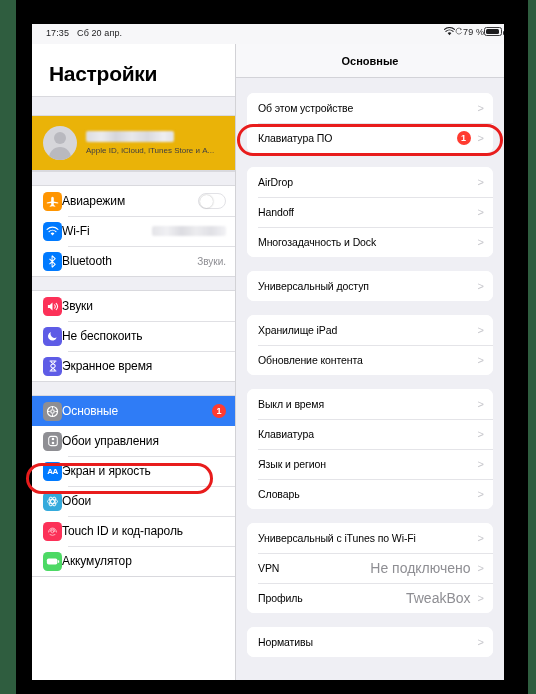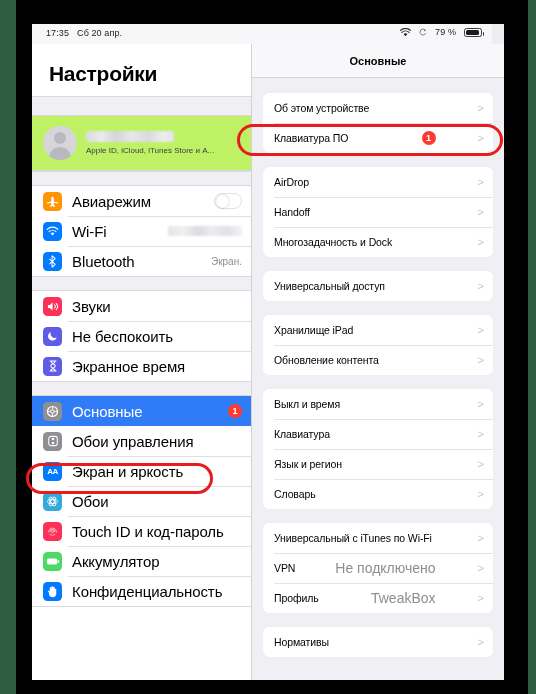--- a/index.html
+++ b/index.html
@@ -43,35 +43,36 @@
   
   .statusbar {
     position: absolute;
     left: 0; top: 0;
     width: 460px;
     height: 20px;
     background: #f7f7f9;
     font-size: 9px;
     color: #1c1c1e;
     letter-spacing: 0.1px;
+    padding-left: 20px;
   }
   .sb-left {
     position: absolute;
     left: 14px; top: 4px;
     display: flex;
     align-items: center;
     gap: 8px;
     white-space: nowrap;
   }
   .sb-right {
     position: absolute;
     right: 10px; top: 3px;
     display: flex;
-    align-items: flex-end;
-    gap: 8px;
+    align-items: flex-start;
+    gap: 0;
     white-space: nowrap;
   }
   .wifi-ic { display:block; }
   .lock-ic { display:block; opacity:.75; }
   .batt {
     position: relative;
     width: 18px; height: 9px;
     border: 1px solid #3a3a3c;
     border-radius: 2.5px;
     box-sizing: border-box;
@@ -97,21 +98,21 @@
   .split {
     position: absolute;
     left: 0; top: 20px;
     width: 472px;
     height: 636px;
     display: flex;
   }
 
   
   .sidebar {
-    width: 220px;
+    width: 204px;
     height: 100%;
     background: #ffffff;
     position: relative;
     border-right: 1px solid #d2d2d6;
     box-sizing: border-box;
     overflow: hidden;
   }
   .sb-title {
     font-size: 21px;
     font-weight: bold;
@@ -125,21 +126,21 @@
     border-top: 1px solid #d9d9de;
     border-bottom: 1px solid #d9d9de;
   }
   .sb-gap.sm { height: 13px; }
 
   .apple-id {
     display: flex;
     align-items: center;
     height: 54px;
     padding-left: 11px;
-    background: #bef264;
+    background: #eab308;
     border-bottom: 1px solid #d9d9de;
   }
   .avatar {
     width: 34px; height: 34px;
     border-radius: 50%;
     background: #d6d6da;
     position: relative;
     overflow: hidden;
     flex: none;
   }
@@ -204,22 +205,21 @@
     flex: none;
     position: relative;
     display:flex;
     align-items:center;
     justify-content:center;
     font-size: 11px;
     color:#fff;
     overflow:hidden;
   }
   .sb-label {
-    margin-left: 10px;
-    font-size: 15px;
+    font-size: 12px;
     color: #000;
     white-space: nowrap;
     letter-spacing: -0.1px;
   }
   .sb-right-val {
     margin-left: auto;
     font-size: 10px;
     color: #8e8e93;
   }
   .blur-val {
@@ -291,21 +291,20 @@
     margin-top: 14px;
   }
   .group.first { margin-top: 15px; }
   .d-row {
     display:flex;
     align-items:center;
     height: 30px;
     padding: 0 9px 0 11px;
     position: relative;
     background:#fff;
-    gap:35px;
   }
   .d-row + .d-row::before {
     content:'';
     position:absolute;
     left:11px; right:0; top:0;
     height:1px;
     background:#e4e4e8;
   }
   .d-label {
     font-size: 10.5px;
@@ -410,21 +409,21 @@
             <span class="sb-label">Wi-Fi</span>
             <span class="blur-val"></span>
           </div>
           <div class="sb-row">
             <span class="ic" style="background:#007aff">
               <svg width="9" height="13" viewBox="0 0 10 16">
                   <path d="M4.5 8 1.3 11.2M4.5 8 1.3 4.8M4.5 0.8 8.3 4.6 4.5 8.3 4.5 0.8M4.5 15.2 8.3 11.4 4.5 7.7 4.5 15.2" stroke="#fff" stroke-width="1.3" fill="none" stroke-linejoin="round"></path>
                 </svg>
             </span>
             <span class="sb-label">Bluetooth</span>
-            <span class="sb-right-val">Экран.</span>
+            <span class="sb-right-val">Звуки.</span>
           </div>
         </div>
 
         <div class="sb-gap sm"></div>
 
         <div>
           <div class="sb-row">
             <span class="ic" style="background:#fc3158">
               <svg width="13" height="11" viewBox="0 0 14 12">
                   <path d="M2 4.3h2L7 1.6v8.8L4 7.7H2Z" fill="#fff"></path>
@@ -507,28 +506,20 @@
           </div>
           <div class="sb-row">
             <span class="ic" style="background:#4cd964">
               <svg width="14" height="9" viewBox="0 0 16 10">
                   <rect x="1" y="1.6" width="12" height="6.8" rx="2" fill="#fff"></rect>
                   <rect x="13.6" y="3.6" width="1.5" height="2.8" rx="0.6" fill="#fff"></rect>
                 </svg>
             </span>
             <span class="sb-label">Аккумулятор</span>
           </div>
-          <div class="sb-row">
-            <span class="ic" style="background:#007aff">
-              <svg width="11" height="13" viewBox="0 0 12 14">
-                  <path d="M3 7V3.3a.9.9 0 0 1 1.8 0V6.6V2.1a.9.9 0 0 1 1.8 0v4.5V2.6a.9.9 0 0 1 1.8 0v4.3V4.6a.9.9 0 0 1 1.7 0v5.1c0 2.1-1.6 3.6-3.7 3.6S2.2 11.9 2.2 10V8.3l-.9-1.1a.8.8 0 0 1 1.2-1Z" fill="#fff"></path>
-                </svg>
-            </span>
-            <span class="sb-label">Конфиденциальность</span>
-          </div>
         </div>
 
         <div class="sb-tail"></div>
       </div>
 
       <div class="detail">
         <div class="det-header">
           <span>Основные</span>
         </div>
 

